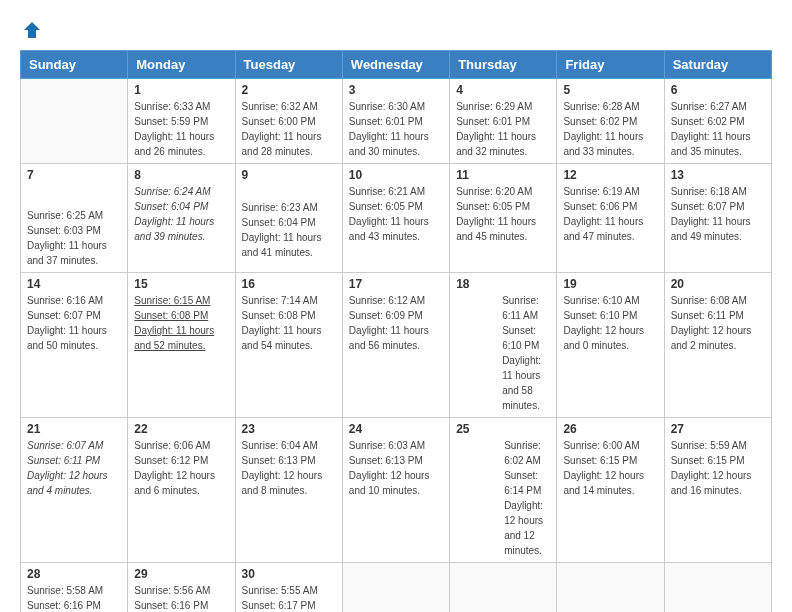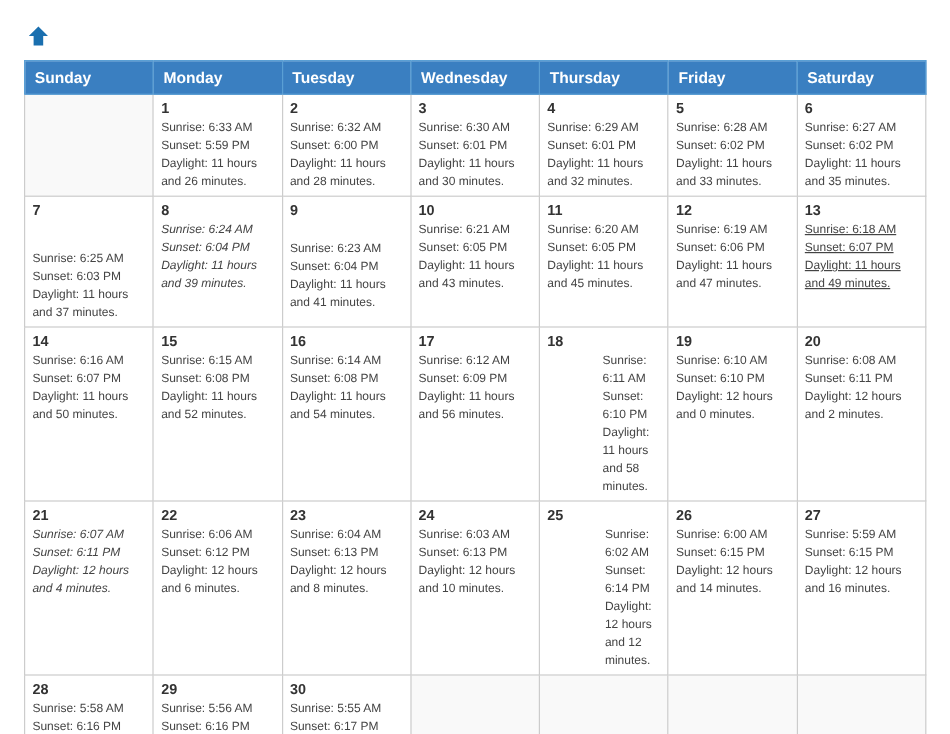--- a/index.html
+++ b/index.html
@@ -206,44 +206,44 @@
         </td>
         <td>
           <span class="day-number">12</span>
           <div class="day-info" style="white-space: pre-line;">Sunrise: 6:19 AM
 Sunset: 6:06 PM
 Daylight: 11 hours
 and 47 minutes.</div>
         </td>
         <td>
           <span class="day-number">13</span>
-          <div class="day-info" style="white-space: pre-line; text-decoration: underline;">Sunrise: 6:18 AM
+          <div class="day-info" style="white-space: pre-line;">Sunrise: 6:18 AM
 Sunset: 6:07 PM
 Daylight: 11 hours
 and 49 minutes.</div>
         </td>
       </tr>
       <tr>
         <td>
           <span class="day-number">14</span>
           <div class="day-info" style="white-space: pre-line;">Sunrise: 6:16 AM
 Sunset: 6:07 PM
 Daylight: 11 hours
 and 50 minutes.</div>
         </td>
         <td>
           <span class="day-number">15</span>
-          <div class="day-info" style="white-space: pre-line;">Sunrise: 6:15 AM
+          <div class="day-info" style="white-space: pre-line; text-decoration: underline;">Sunrise: 6:15 AM
 Sunset: 6:08 PM
 Daylight: 11 hours
 and 52 minutes.</div>
         </td>
         <td>
           <span class="day-number">16</span>
-          <div class="day-info" style="white-space: pre-line;">Sunrise: 6:14 AM
+          <div class="day-info" style="white-space: pre-line;">Sunrise: 7:14 AM
 Sunset: 6:08 PM
 Daylight: 11 hours
 and 54 minutes.</div>
         </td>
         <td>
           <span class="day-number">17</span>
           <div class="day-info" style="white-space: pre-line;">Sunrise: 6:12 AM
 Sunset: 6:09 PM
 Daylight: 11 hours
 and 56 minutes.</div>

